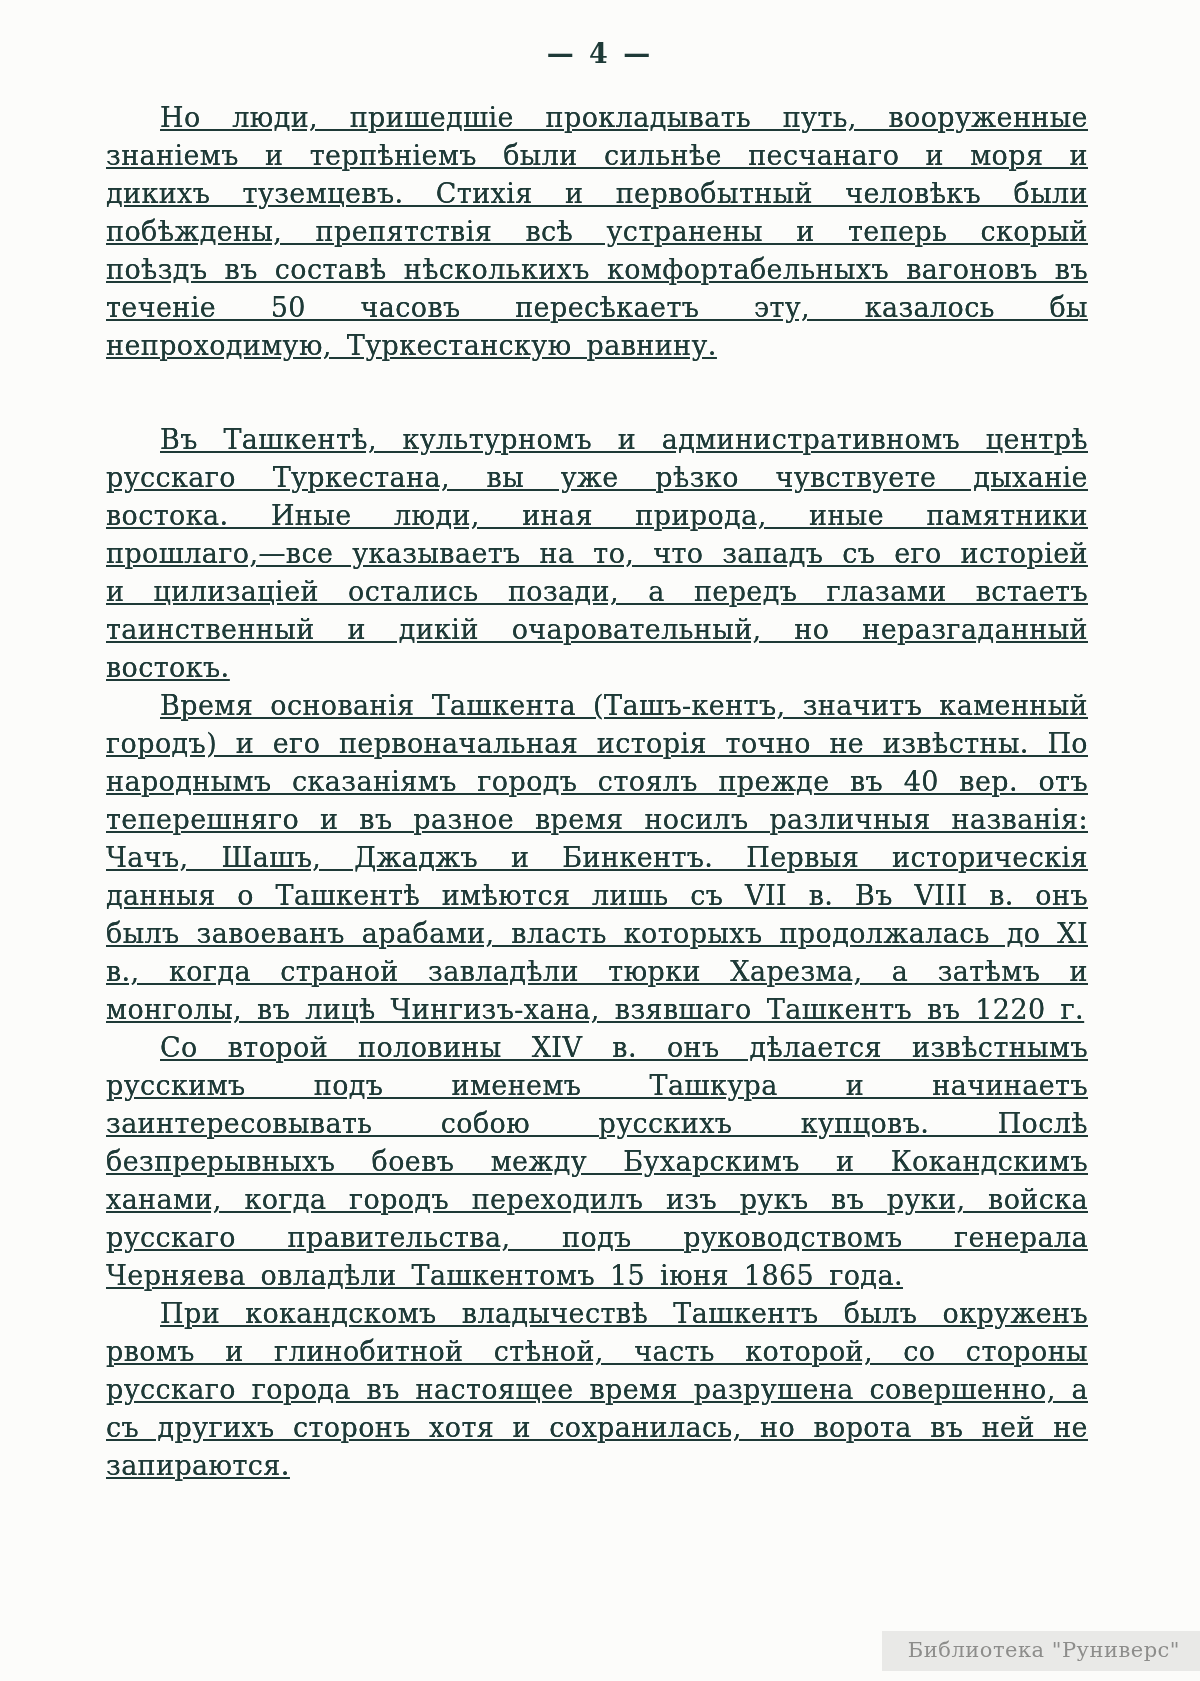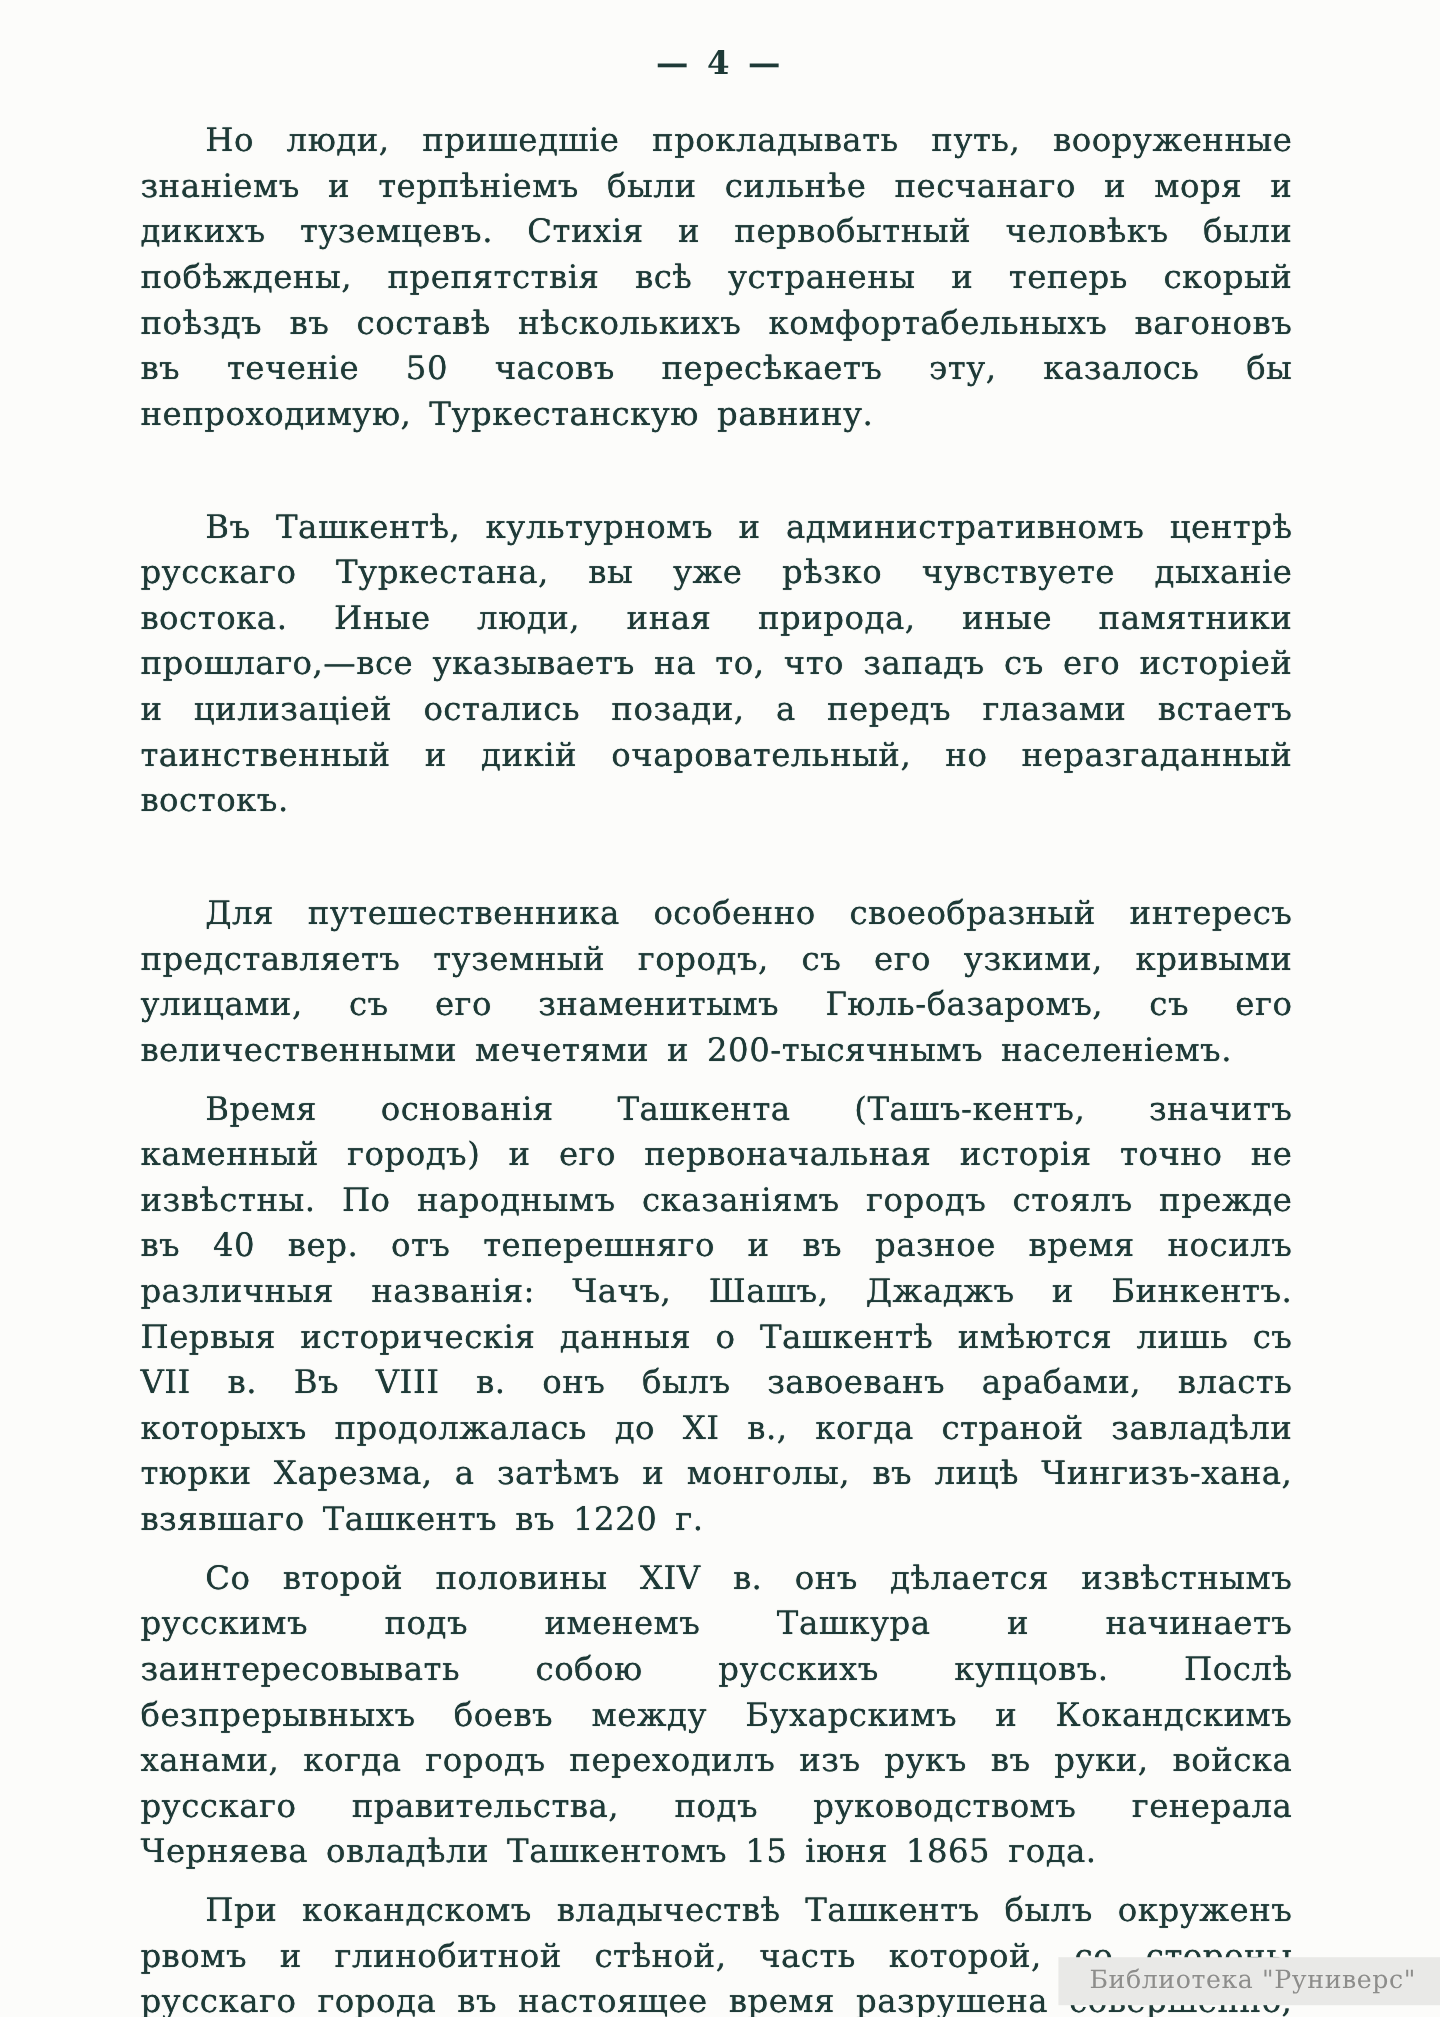--- a/index.html
+++ b/index.html
@@ -29,22 +29,23 @@
     .text-block {
       margin: 30px 112px 0 106px;
       font-size: 27px;
       line-height: 38px;
       text-align: justify;
       word-spacing: 6px;
       letter-spacing: 0.4px;
       text-shadow: 0 0 0.6px currentColor; 
     }
     .text-block p {
-      margin: 11px;
+      margin: 0;
       text-indent: 54px;
+      text-decoration: underline;
     }
     .text-block p.section-gap {
       margin-top: 56px;
     }
     .watermark {
       position: absolute;
       right: 0;
       bottom: 10px;
       background: #e9e9e7;
       color: #8d8d8b;
@@ -59,21 +60,20 @@
 </head>
 <body>
 
 <div class="page">
 
   <div class="page-header">—  4  —</div>
 
   <div class="text-block">
     <p>Но люди, пришедшіе прокладывать путь, вооруженные знаніемъ и терпѣніемъ были сильнѣе песчанаго и моря и дикихъ туземцевъ. Стихія и первобытный человѣкъ были побѣждены, препятствія всѣ устранены и теперь скорый поѣздъ въ составѣ нѣсколькихъ комфортабельныхъ вагоновъ въ теченіе 50 часовъ пересѣкаетъ эту, казалось бы непроходимую, Туркестанскую равнину.</p>
     <p class="section-gap">Въ Ташкентѣ, культурномъ и административномъ центрѣ русскаго Туркестана, вы уже рѣзко чувствуете дыханіе востока. Иные люди, иная природа, иные памятники прошлаго,—все указываетъ на то, что западъ съ его исторіей и цилизаціей остались позади, а передъ глазами встаетъ таинственный и дикій очаровательный, но неразгаданный востокъ.</p>
-    <p class="section-gap">Для путешественника особенно своеобразный интересъ представляетъ туземный городъ, съ его узкими, кривыми улицами, съ его знаменитымъ Гюль-базаромъ, съ его величественными мечетями и 200-тысячнымъ населеніемъ.</p>
     <p>Время основанія Ташкента (Ташъ-кентъ, значитъ каменный городъ) и его первоначальная исторія точно не извѣстны. По народнымъ сказаніямъ городъ стоялъ прежде въ 40 вер. отъ теперешняго и въ разное время носилъ различныя названія: Чачъ, Шашъ, Джаджъ и Бинкентъ. Первыя историческія данныя о Ташкентѣ имѣются лишь съ VII в. Въ VIII в. онъ былъ завоеванъ арабами, власть которыхъ продолжалась до XI в., когда страной завладѣли тюрки Харезма, а затѣмъ и монголы, въ лицѣ Чингизъ-хана, взявшаго Ташкентъ въ 1220 г.</p>
     <p>Со второй половины XIV в. онъ дѣлается извѣстнымъ русскимъ подъ именемъ Ташкура и начинаетъ заинтересовывать собою русскихъ купцовъ. Послѣ безпрерывныхъ боевъ между Бухарскимъ и Кокандскимъ ханами, когда городъ переходилъ изъ рукъ въ руки, войска русскаго правительства, подъ руководствомъ генерала Черняева овладѣли Ташкентомъ 15 іюня 1865 года.</p>
     <p>При кокандскомъ владычествѣ Ташкентъ былъ окруженъ рвомъ и глинобитной стѣной, часть которой, со стороны русскаго города въ настоящее время разрушена совершенно, а съ другихъ сторонъ хотя и сохранилась, но ворота въ ней не запираются.</p>
 
   </div>
 
   <div class="watermark">Библиотека "Руниверс"</div>
 
 </div>
 

